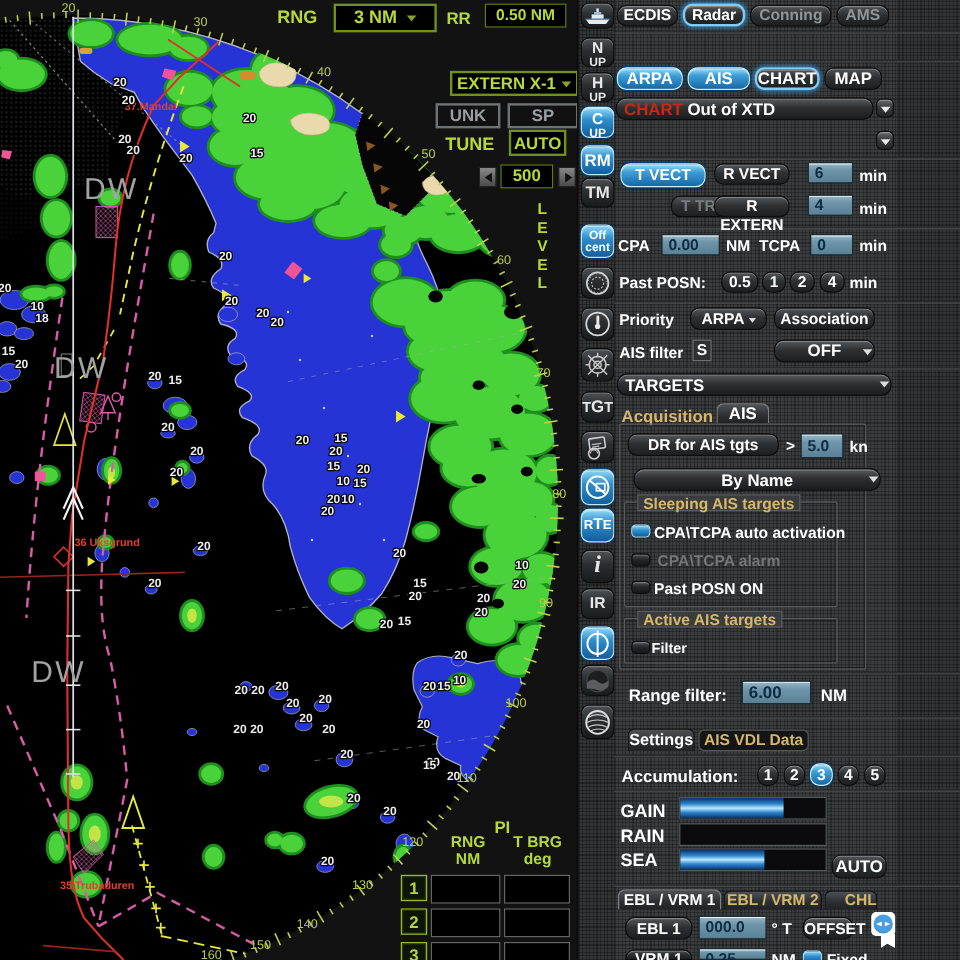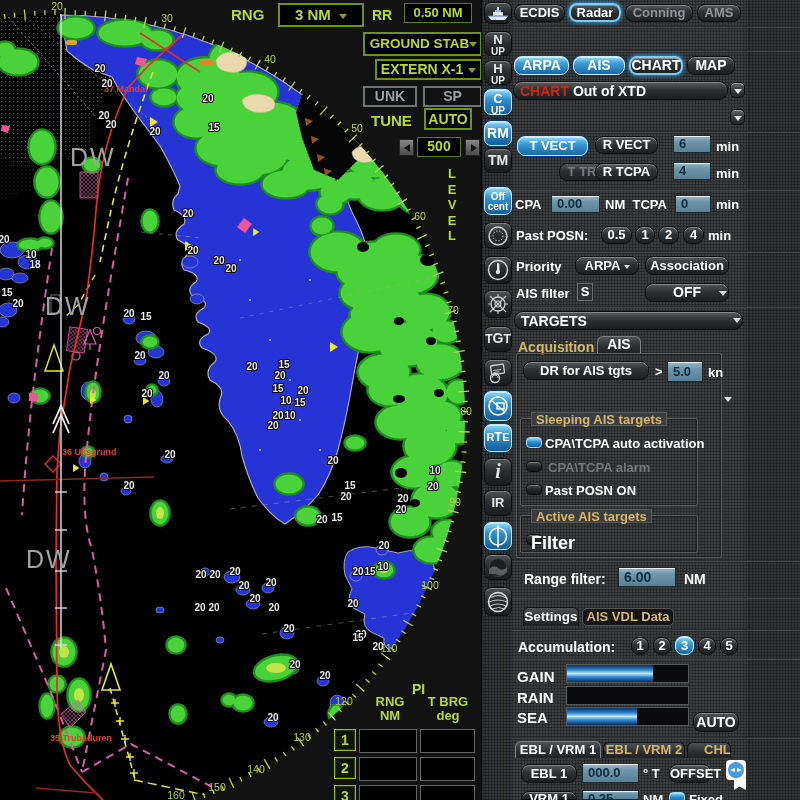--- a/index.html
+++ b/index.html
@@ -625,21 +625,20 @@
 <text x="302" y="741">130</text>
 <text x="256" y="773">140</text>
 <text x="217" y="791">150</text>
 <text x="176" y="799">160</text>
 </g>
 </svg>
     <div class="rctl" style="left:231px;top:6px;font-size:15px;">RNG</div>
     <div class="gbox" style="left:278px;top:3px;width:86px;height:24px;font-size:15px;line-height:20px;">3 NM <span class="caret"></span></div>
     <div class="rctl" style="left:372px;top:7px;font-size:14px;">RR</div>
     <div class="gbox2" style="left:404px;top:3px;width:68px;height:20px;font-size:13px;line-height:17px;">0.50 NM</div>
-    <div class="gbox" style="left:363px;top:32px;width:119px;height:24px;font-size:13.5px;line-height:20px;padding-right:6px;">GROUND STAB<span class="caret" style="position:absolute;right:3px;top:8px;margin:0;"></span></div>
     <div class="gbox" style="left:375px;top:59px;width:107px;height:21px;font-size:14px;line-height:17px;">EXTERN X-1 <span class="caret" style="margin-left:1px;"></span></div>
     <div class="greybox" style="left:363px;top:86px;width:54px;height:21px;font-size:14px;line-height:17px;">UNK</div>
     <div class="greybox" style="left:423px;top:86px;width:59px;height:21px;font-size:14px;line-height:17px;">SP</div>
     <div class="rctl" style="left:371px;top:112px;font-size:15px;">TUNE</div>
     <div class="gbox" style="left:424px;top:108px;width:48px;height:22px;font-size:14px;line-height:18px;">AUTO</div>
     <div class="spin" style="left:399px;top:139px;">
         <span style="position:absolute;left:4px;top:4px;width:0;height:0;border-top:4px solid transparent;border-bottom:4px solid transparent;border-right:6px solid #111;"></span>
       </div>
     <div class="gbox2" style="left:417px;top:137px;width:44px;height:20px;font-size:14px;line-height:17px;">500</div>
     <div class="spin" style="left:465px;top:139px;">
@@ -769,21 +768,21 @@
 
     <div class="drop" style="left:1px;top:81px;width:215px;height:19px;font-size:14px;line-height:18px;"><span style="color:#cc2714;margin-left:6px;">CHART</span> <span>Out of XTD</span></div>
     <div class="droparrow" style="left:218px;top:82px;"></div>
     <div class="droparrow" style="left:218px;top:109px;"></div>
 
     <div class="btn bluefill" style="left:5px;top:136px;width:71px;height:20px;font-size:13px;line-height:18px;">T VECT</div>
     <div class="btn" style="left:83px;top:136px;width:63px;height:18px;font-size:13px;line-height:16px;">R VECT</div>
     <div class="inp" style="left:161px;top:135px;width:38px;height:18px;font-size:13px;line-height:16px;">6</div>
     <div class="lbl" style="left:204px;top:139px;font-size:13px;">min</div>
     <div class="btn dis" style="left:7px;top:163px;width:67px;height:18px;font-size:13px;line-height:16px;">T TRAIL</div>
-    <div class="btn" style="left:83px;top:163px;width:63px;height:18px;font-size:13px;line-height:16px;">R TCPA</div>
+    <div class="btn" style="left:83px;top:163px;width:63px;height:18px;font-size:13px;line-height:16px;">R EXTERN</div>
     <div class="inp" style="left:161px;top:162px;width:38px;height:18px;font-size:13px;line-height:16px;">4</div>
     <div class="lbl" style="left:204px;top:166px;font-size:13px;">min</div>
 
     <div class="lbl" style="left:3px;top:197px;font-size:13px;">CPA</div>
     <div class="inp" style="left:39px;top:195px;width:49px;height:18px;font-size:13px;line-height:16px;">0.00</div>
     <div class="lbl" style="left:93px;top:197px;font-size:13px;">NM&nbsp;&nbsp;TCPA</div>
     <div class="inp" style="left:163px;top:195px;width:36px;height:18px;font-size:13px;line-height:16px;">0</div>
     <div class="lbl" style="left:204px;top:197px;font-size:13px;">min</div>
 
     <div class="lbl" style="left:4px;top:228px;font-size:13px;">Past POSN:</div>
@@ -806,35 +805,36 @@
     <div style="position:absolute;left:221px;top:318px;width:0;height:0;border-left:4px solid transparent;border-right:4px solid transparent;border-top:5px solid #ddd;"></div>
 
     <div class="lbl tan" style="left:6px;top:339px;font-size:14px;">Acquisition</div>
     <div class="tab" style="left:85px;top:336px;width:44px;height:17px;font-size:14px;line-height:15px;border:1px solid #7d8183;border-bottom:none;">AIS</div>
 
     <div class="grp" style="left:4px;top:353px;width:206px;height:205px;"></div>
     <div class="btn" style="left:11px;top:361px;width:126px;height:19px;font-size:13px;line-height:17px;">DR for AIS tgts</div>
     <div class="lbl" style="left:143px;top:364px;font-size:13px;">&gt;</div>
     <div class="inp" style="left:155px;top:361px;width:36px;height:21px;font-size:13px;line-height:19px;">5.0</div>
     <div class="lbl" style="left:196px;top:365px;font-size:13px;">kn</div>
+    <div class="drop" style="left:16px;top:390px;width:206px;height:19px;font-size:14px;line-height:18px;text-align:center;">By Name</div>
     <div style="position:absolute;left:212px;top:397px;width:0;height:0;border-left:4px solid transparent;border-right:4px solid transparent;border-top:5px solid #ddd;"></div>
 
     <div class="grp" style="left:8px;top:418px;width:178px;height:88px;"></div>
     <div class="grplbl" style="left:19px;top:412px;height:14px;font-size:13px;line-height:13px;">Sleeping AIS targets</div>
     <div class="tgl on" style="left:14px;top:437px;"></div>
     <div class="lbl" style="left:33px;top:436px;font-size:13px;">CPA\TCPA auto activation</div>
     <div class="tgl" style="left:14px;top:461px;"></div>
     <div class="lbl" style="left:36px;top:460px;font-size:13px;color:#737779;">CPA\TCPA alarm</div>
     <div class="tgl" style="left:14px;top:484px;"></div>
     <div class="lbl" style="left:33px;top:483px;font-size:13px;">Past POSN ON</div>
 
     <div class="grp" style="left:8px;top:515px;width:178px;height:38px;"></div>
     <div class="grplbl" style="left:19px;top:509px;height:14px;font-size:13px;line-height:13px;">Active AIS targets</div>
     <div class="tgl" style="left:14px;top:534px;"></div>
-    <div class="lbl" style="left:19px;top:533px;font-size:18px;text-align:center;">Filter</div>
+    <div class="lbl" style="left:31px;top:533px;font-size:12px;text-align:center;">Filter</div>
 
     <div class="lbl" style="left:12px;top:571px;font-size:14px;">Range filter:</div>
     <div class="inp" style="left:106px;top:567px;width:58px;height:20px;font-size:14px;line-height:18px;">6.00</div>
     <div class="lbl" style="left:172px;top:571px;font-size:14px;">NM</div>
 
     <div class="tab" style="left:11px;top:607px;width:56px;height:19px;font-size:13.5px;line-height:18px;">Settings</div>
     <div style="position:absolute;left:70px;top:608px;width:92px;height:18px;border-radius:5px;background:#141516;border:1px solid #555;color:#d6b76b;font-weight:bold;font-size:13px;line-height:16px;text-align:center;white-space:nowrap;">AIS VDL Data</div>
     <div class="sep" style="top:629px;"></div>
 
     <div class="lbl" style="left:6px;top:639px;font-size:14px;">Accumulation:</div>

